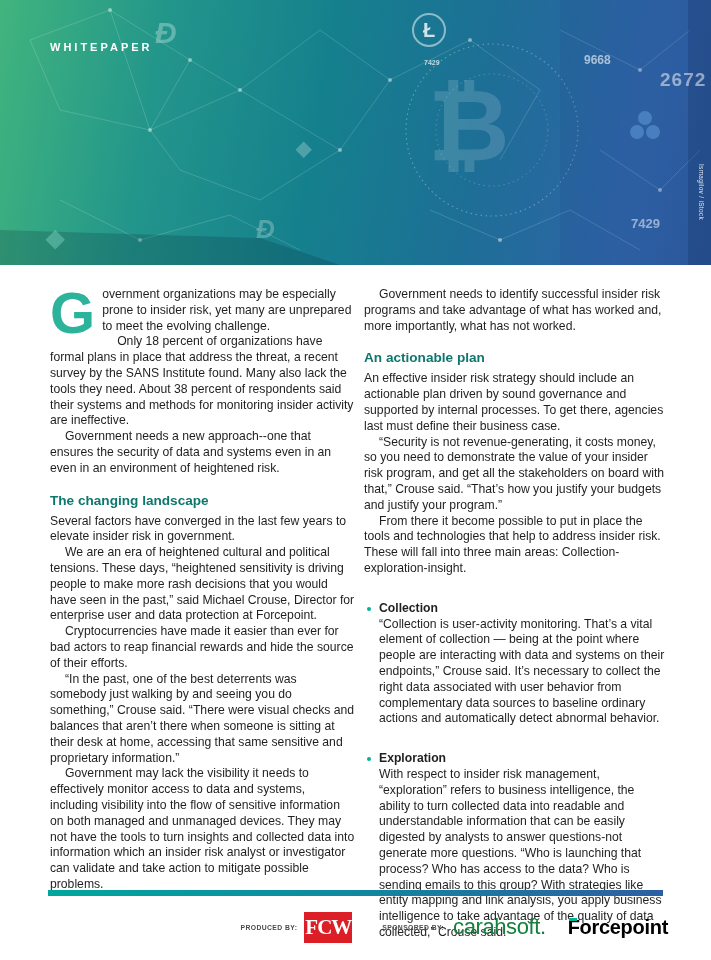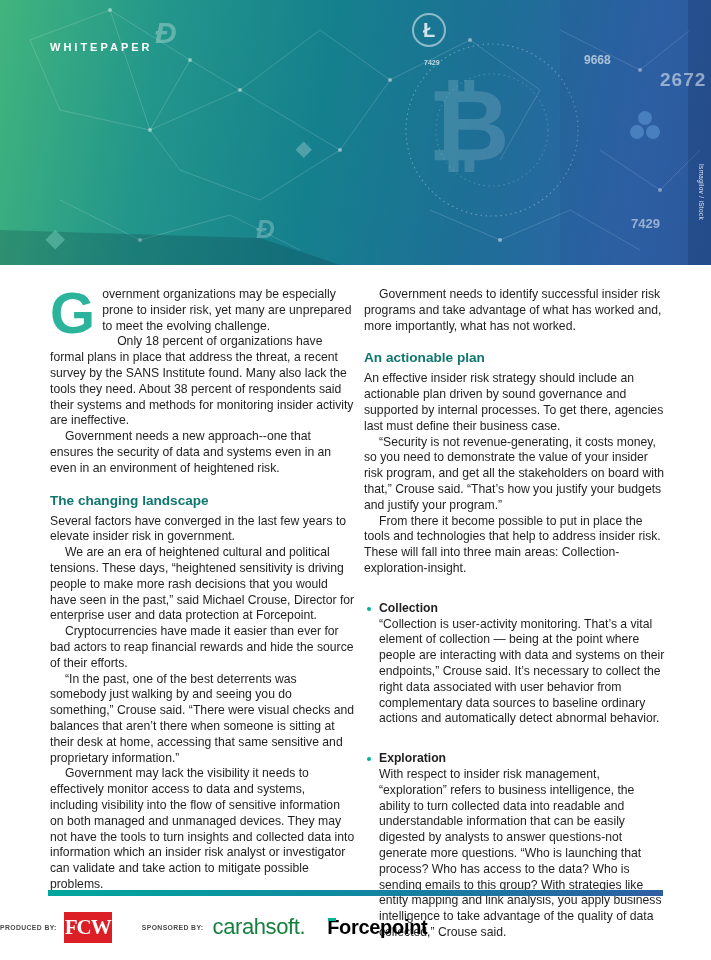--- a/index.html
+++ b/index.html
@@ -64,21 +64,21 @@
   }
   .bullet-label { font-weight:bold; color:#1f1f1f;margin-top:24px; }
 
   
   .footer-rule {
     position:absolute; left:48px; top:890px; width:615px; height:6px;
     background:linear-gradient(90deg,#00a79d 0%, #0e8ba0 45%, #2e5fa3 100%);
   }
   .footer-logos {
     position:absolute; left:0; top:905px; width:711px; height:44px;
-    display:flex; align-items:center; justify-content:flex-start; padding-right:43px;
+    display:flex; align-items:center; justify-content:flex-end; padding-right:43px;
   }
   .byline-label { font-size:6.8px; font-weight:bold; color:#4a4a4a; letter-spacing:.4px; }
   .fcw-logo {
     width:48px; height:31px; background:#dc1f26; color:#ffffff;
     font-family:"Liberation Serif", serif; font-size:21px; font-weight:bold;
     display:flex; align-items:center; justify-content:center; letter-spacing:-1px;
     margin:0 30px 0 7px;
   }
   .carahsoft-logo {
     color:#15803d; font-size:22px; font-weight:500; letter-spacing:-0.4px;

